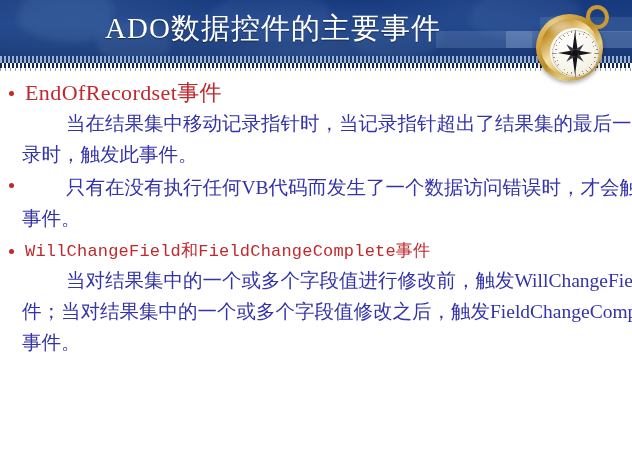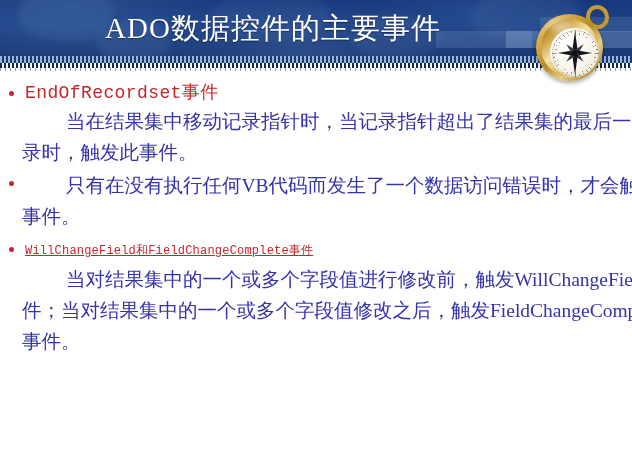--- a/index.html
+++ b/index.html
@@ -228,30 +228,29 @@
   .bullet-dot {
     position: absolute;
     left: 9px;
     top: 11px;
     width: 5px;
     height: 5px;
     border-radius: 50%;
     background: #c0282d;
   }
   .bullet-text-serif {
-    font-family: Liberation Mono, monospace;
-    font-size: 18px;
+    font-family: Liberation Serif, serif;
+    font-size: 22px;
     letter-spacing: 0.4px;
     margin-top: 20px;
   }
   .bullet-text-mono {
     font-family: "Liberation Mono", "DejaVu Sans Mono", monospace;
-    font-size: 12px;
+    font-size: 17px;
     letter-spacing: 0.2px;
-    text-decoration: underline;
   }
 
   .para {
     color: #3333aa;
     font-family: "Liberation Serif", "DejaVu Serif", serif;
     font-size: 19.5px;
     line-height: 31px;
     padding-left: 22px;
     padding-right: 0;
     text-indent: 44px;

